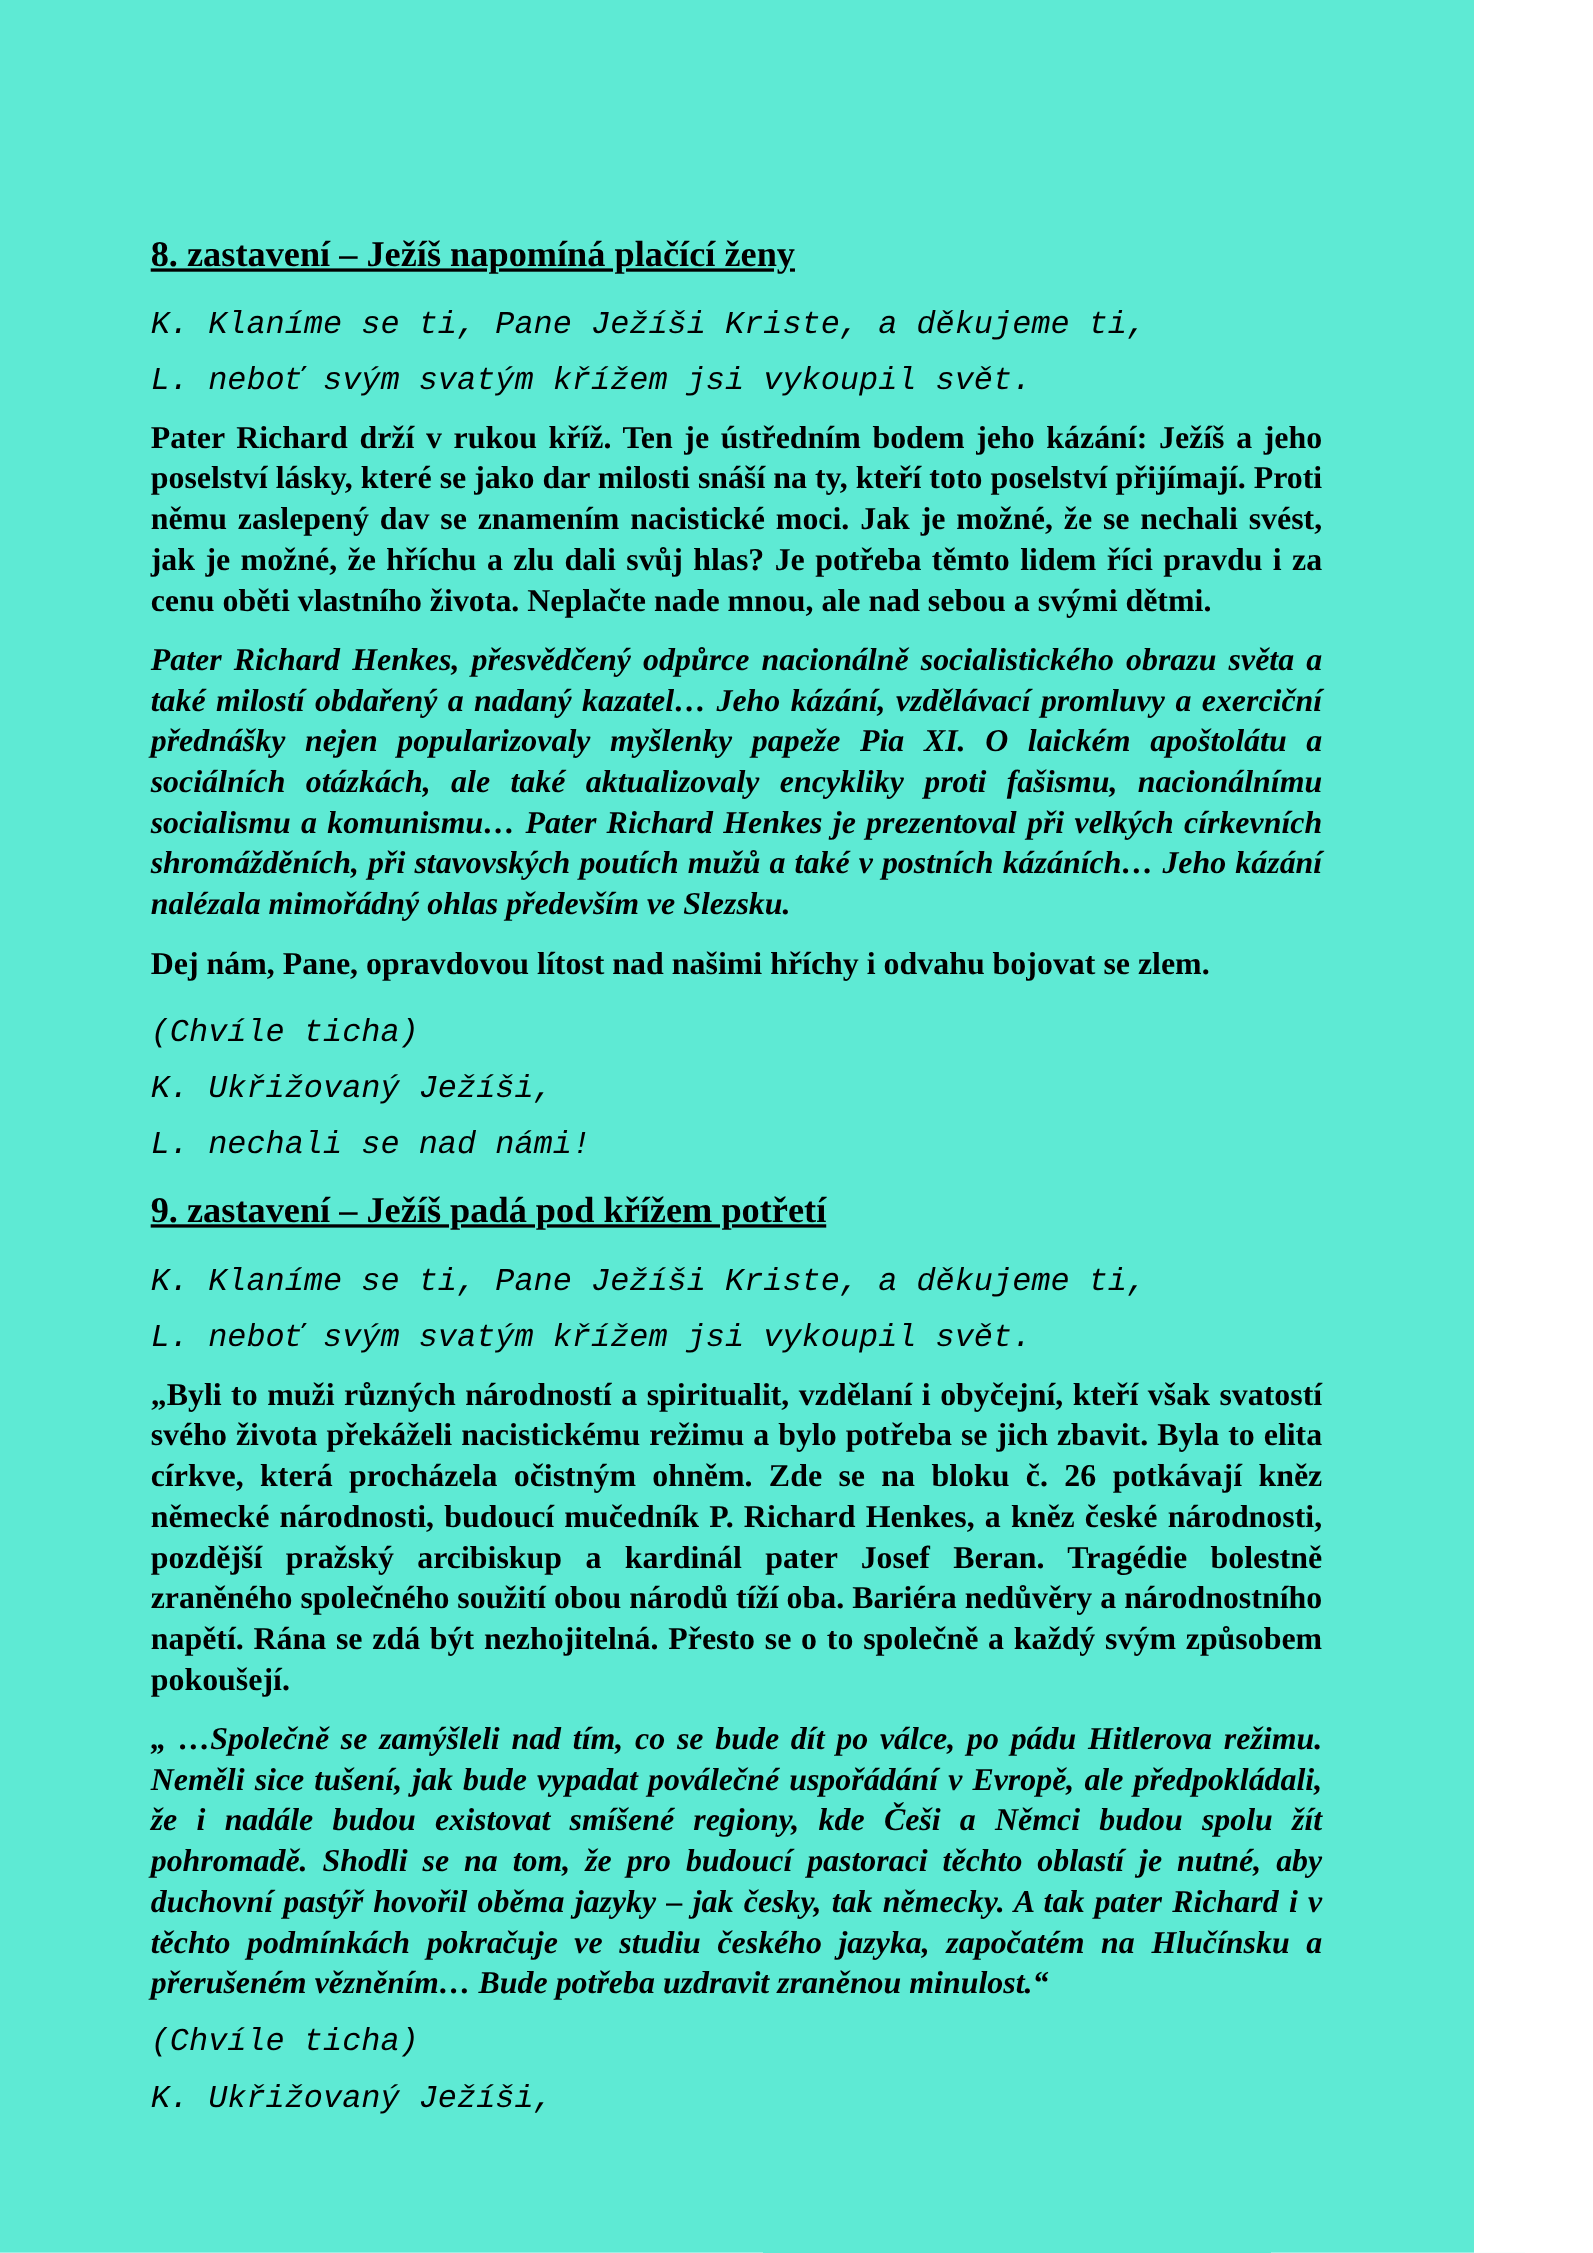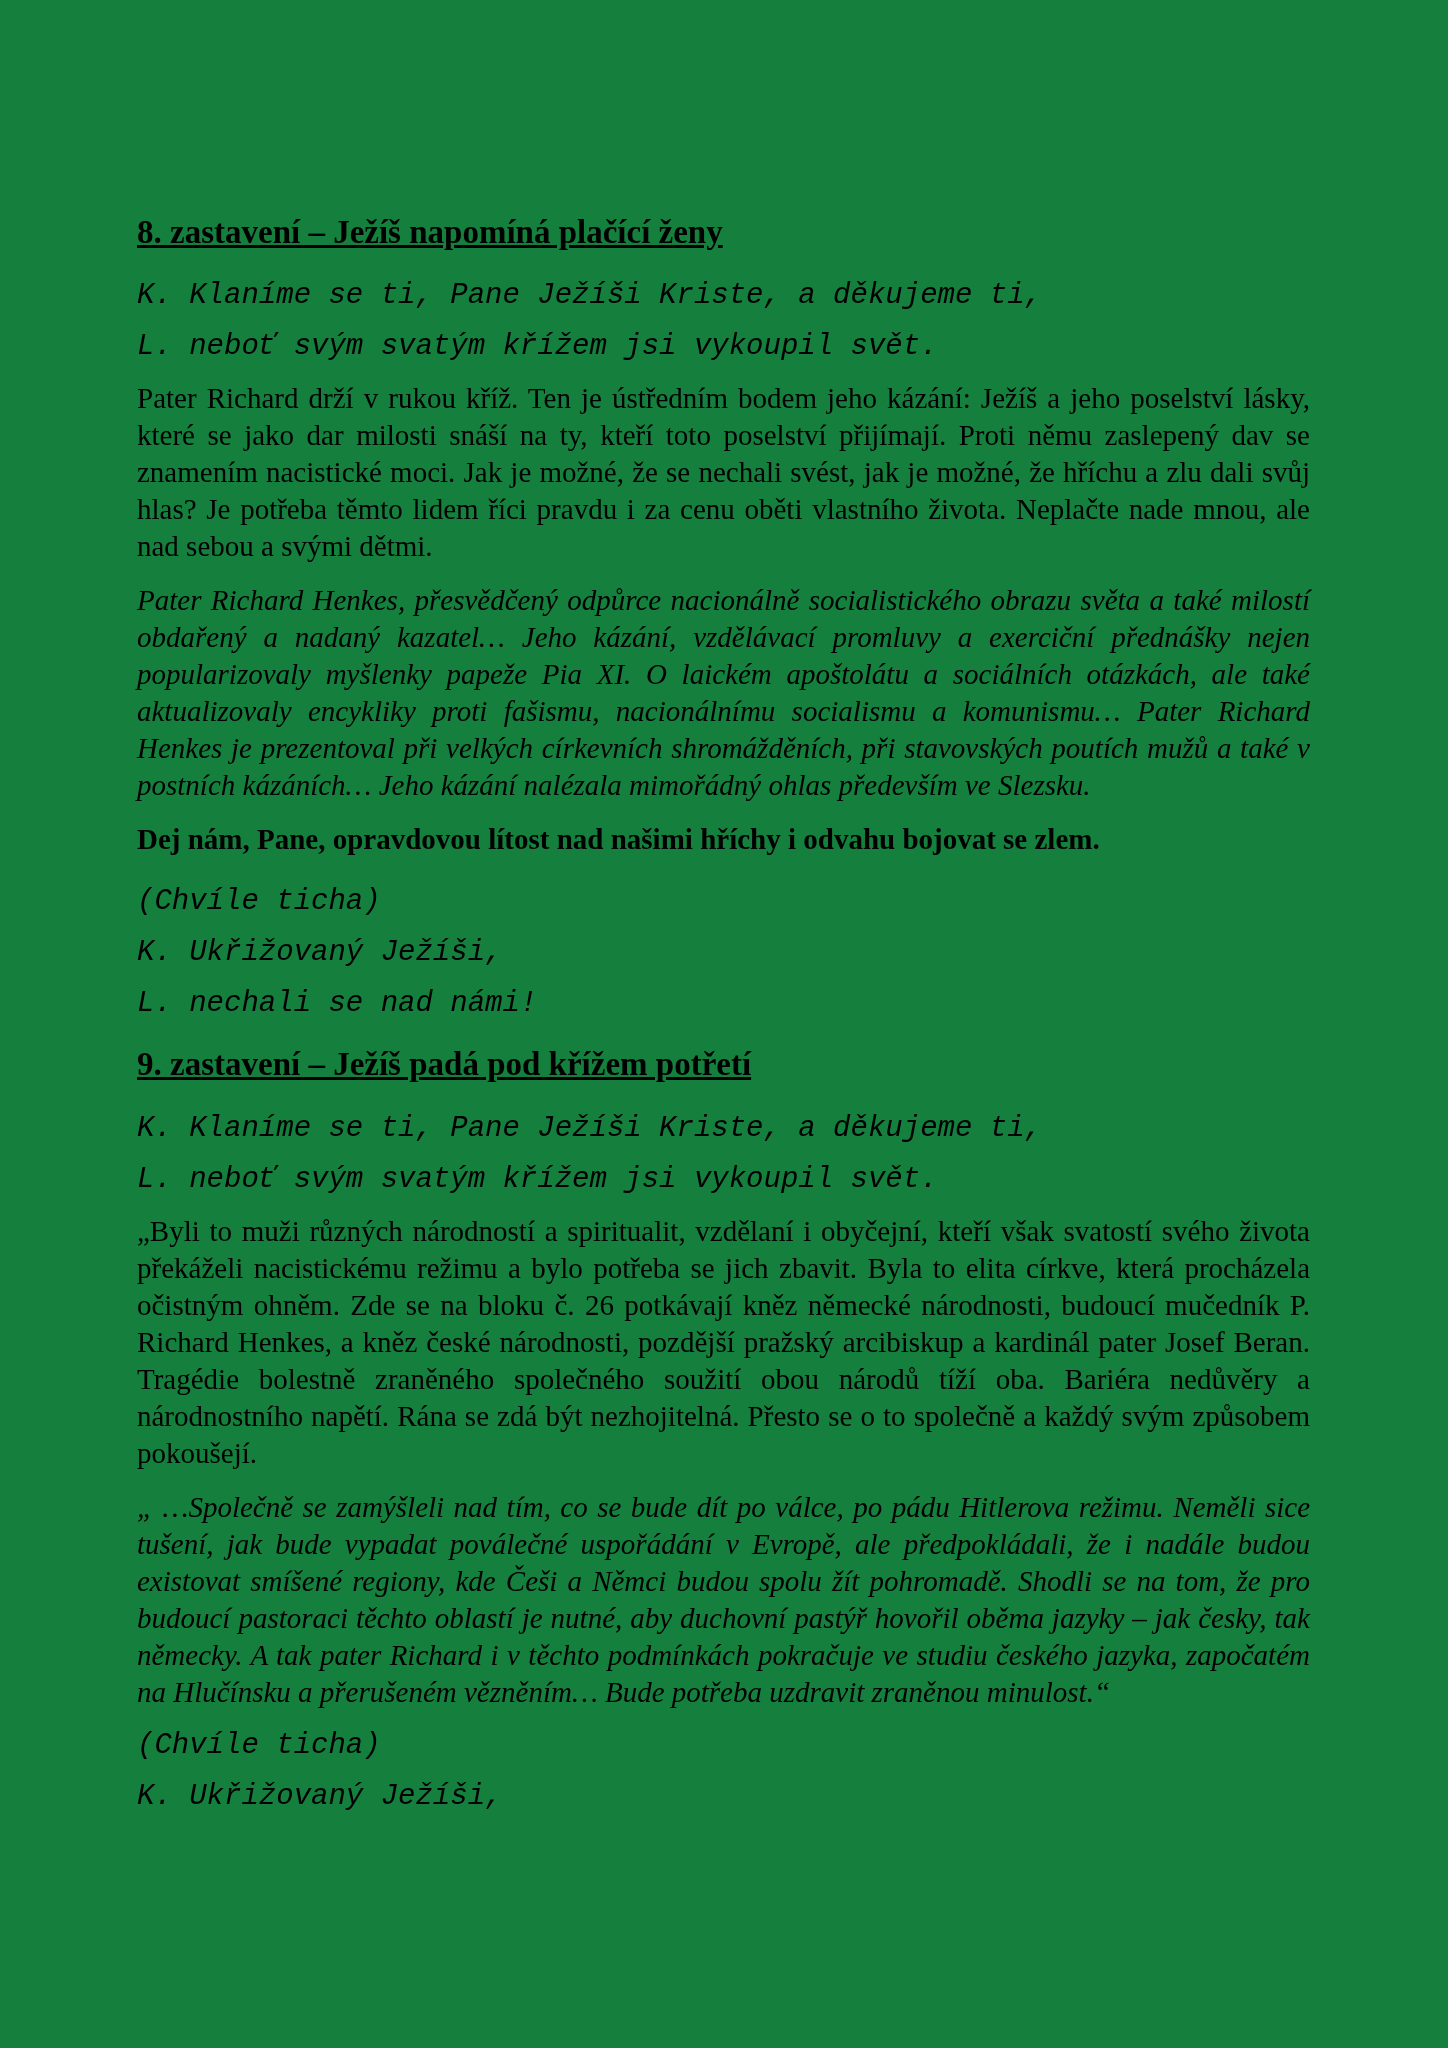--- a/index.html
+++ b/index.html
@@ -2,24 +2,24 @@
 <html lang="cs"><head>
 <meta charset="utf-8">
 <style>
   html, body {
     margin: 0;
     padding: 0;
     background: #ffffff;
   }
   .page {
     position: relative;
-    width: 1448px;
+    width: 1340px;
     height: 2048px;
     box-sizing: border-box;
-    background: #15803d;
+    background: #5eead4;
     color: #000000;
     padding: 212px 138px 0 137px;
     font-family: "Liberation Serif", "DejaVu Serif", serif;
     overflow: hidden;
   }
   h1.station-heading {
     font-size: 33px;
     line-height: 1.22;
     font-weight: bold;
     text-decoration: underline;
@@ -35,20 +35,21 @@
   .resp {
     font-style: italic;
     line-height: 36px;
     margin: 0 0 15px 0;
     font-family: Liberation Mono, monospace;
   }
   .para {
     line-height: 37px;
     text-align: justify;
     margin: 3px 0 17px 0;
+    font-weight: bold;
   }
   .para.italic {
     font-style: italic;
   }
   .prayer {
     font-weight: bold;
     line-height: 37px;
     margin: 6px 0 26px 0;
   }
   .silence {

